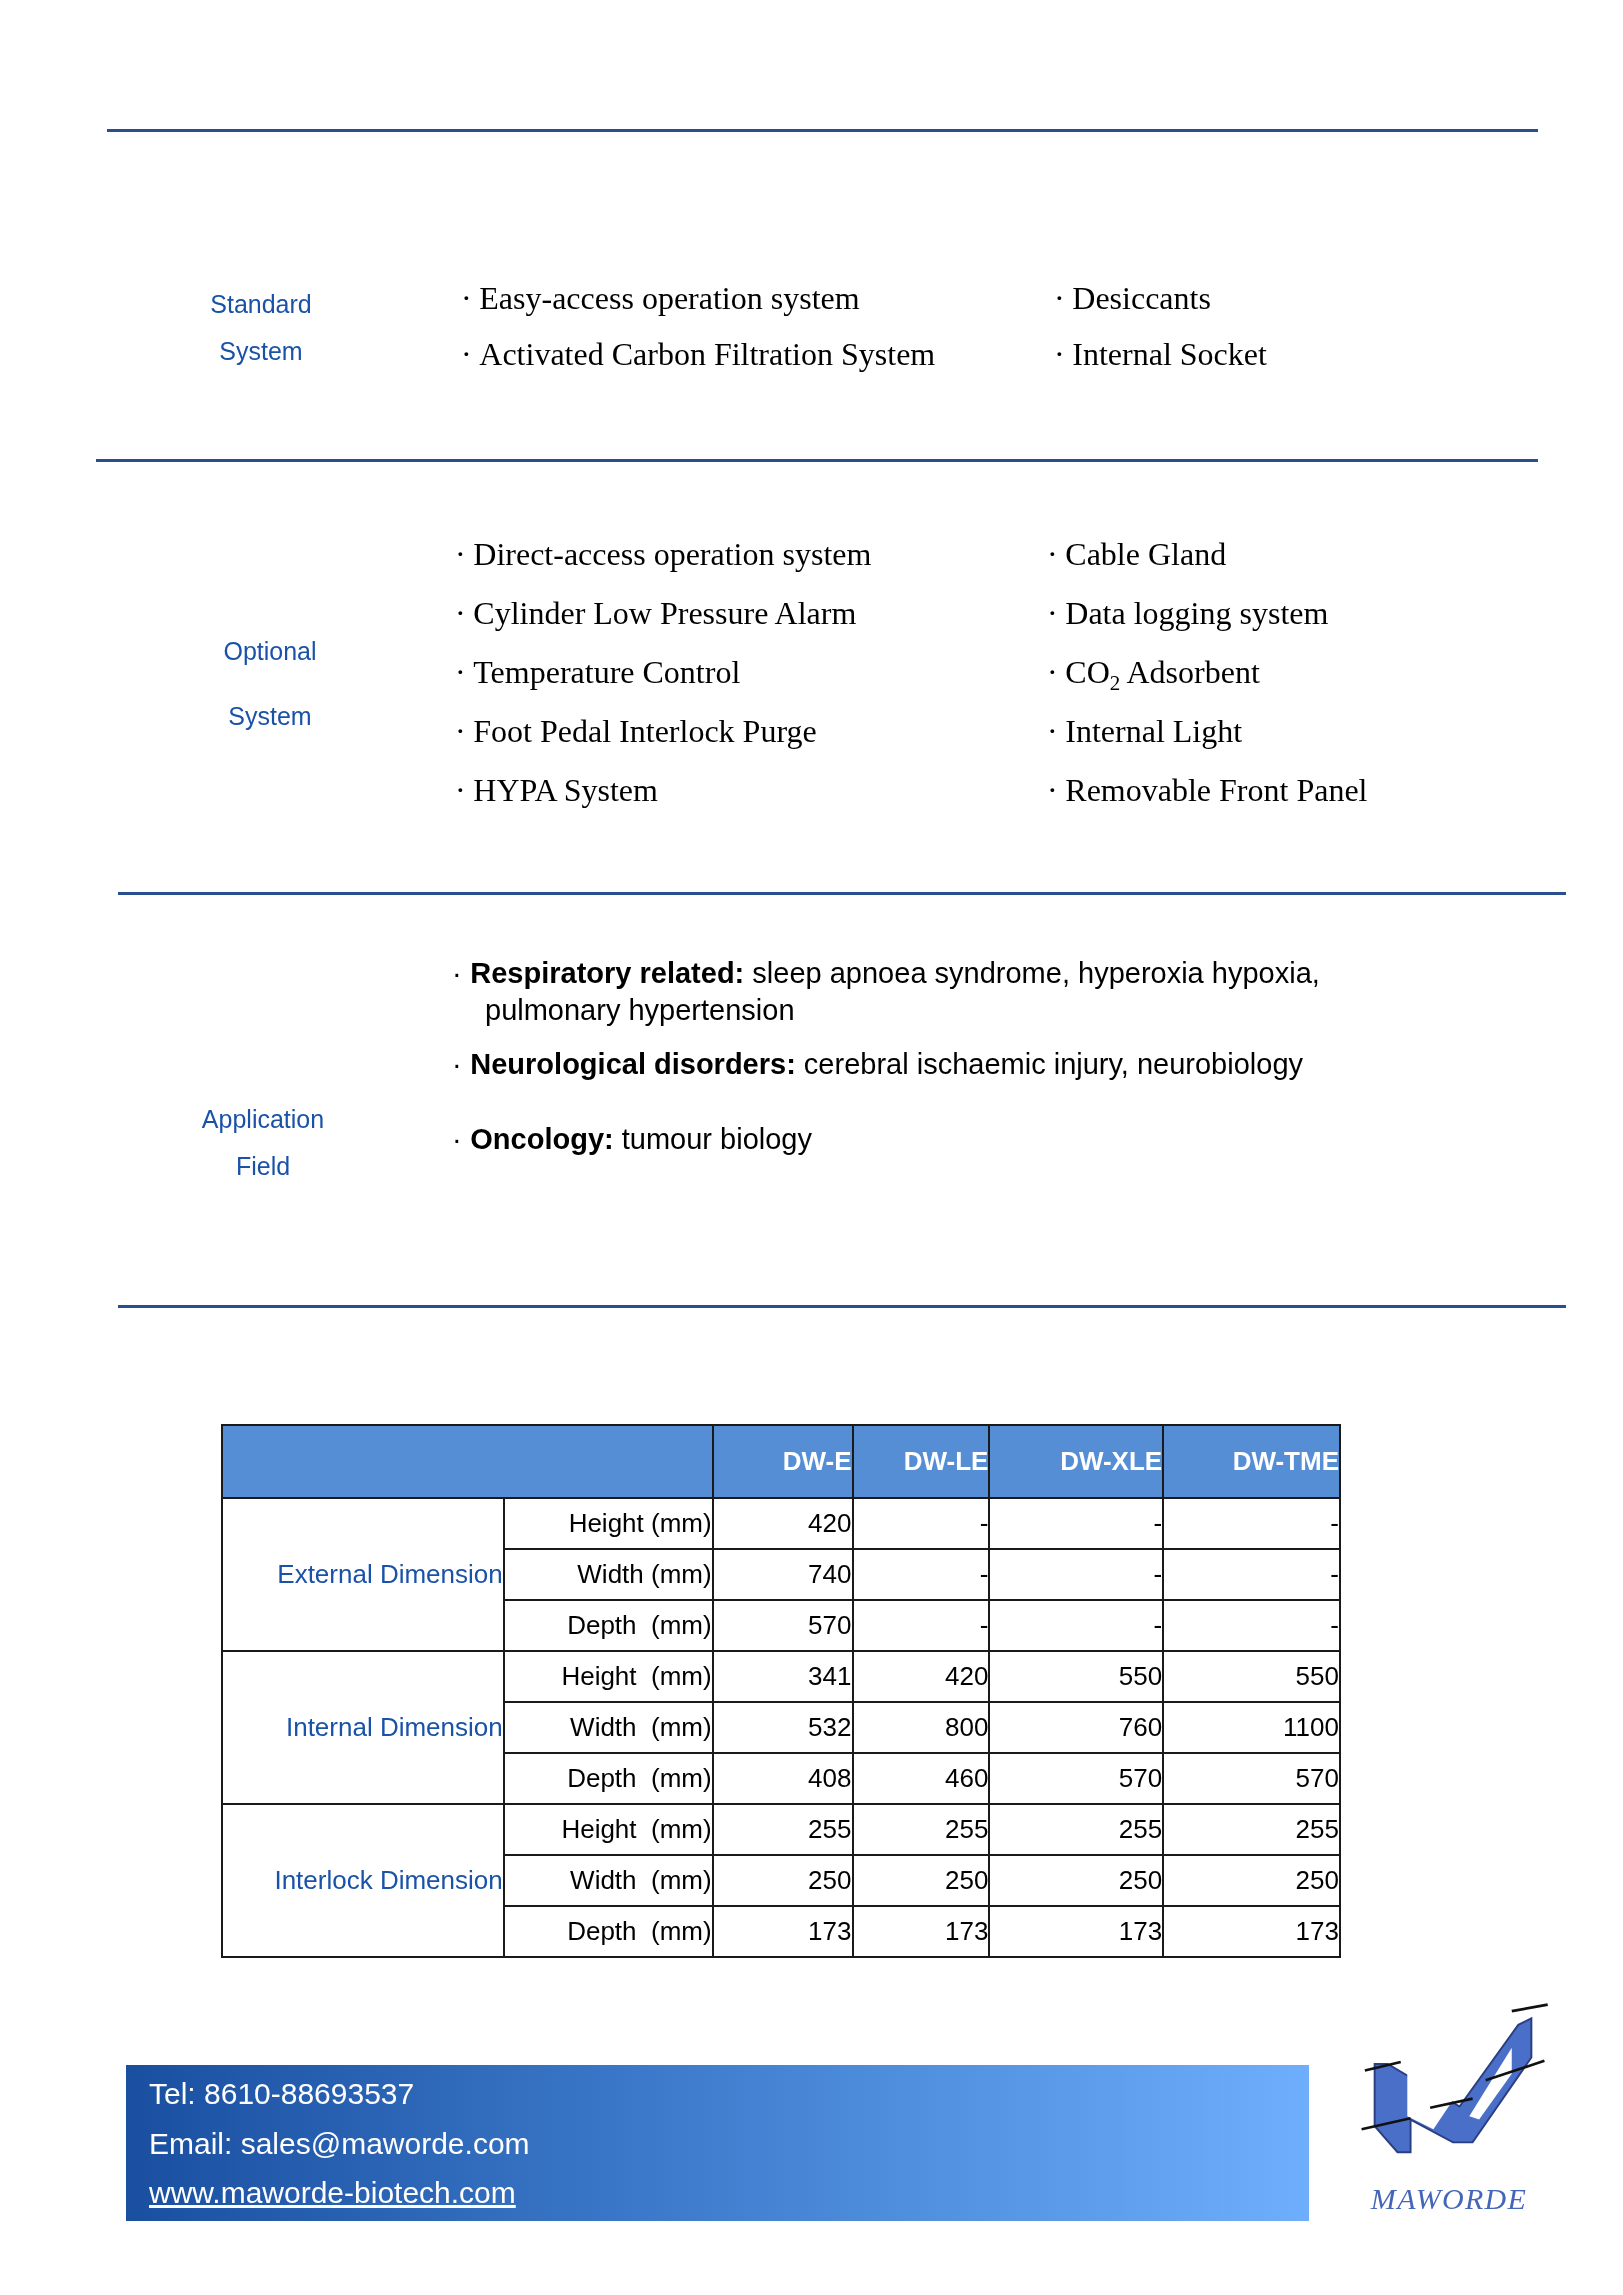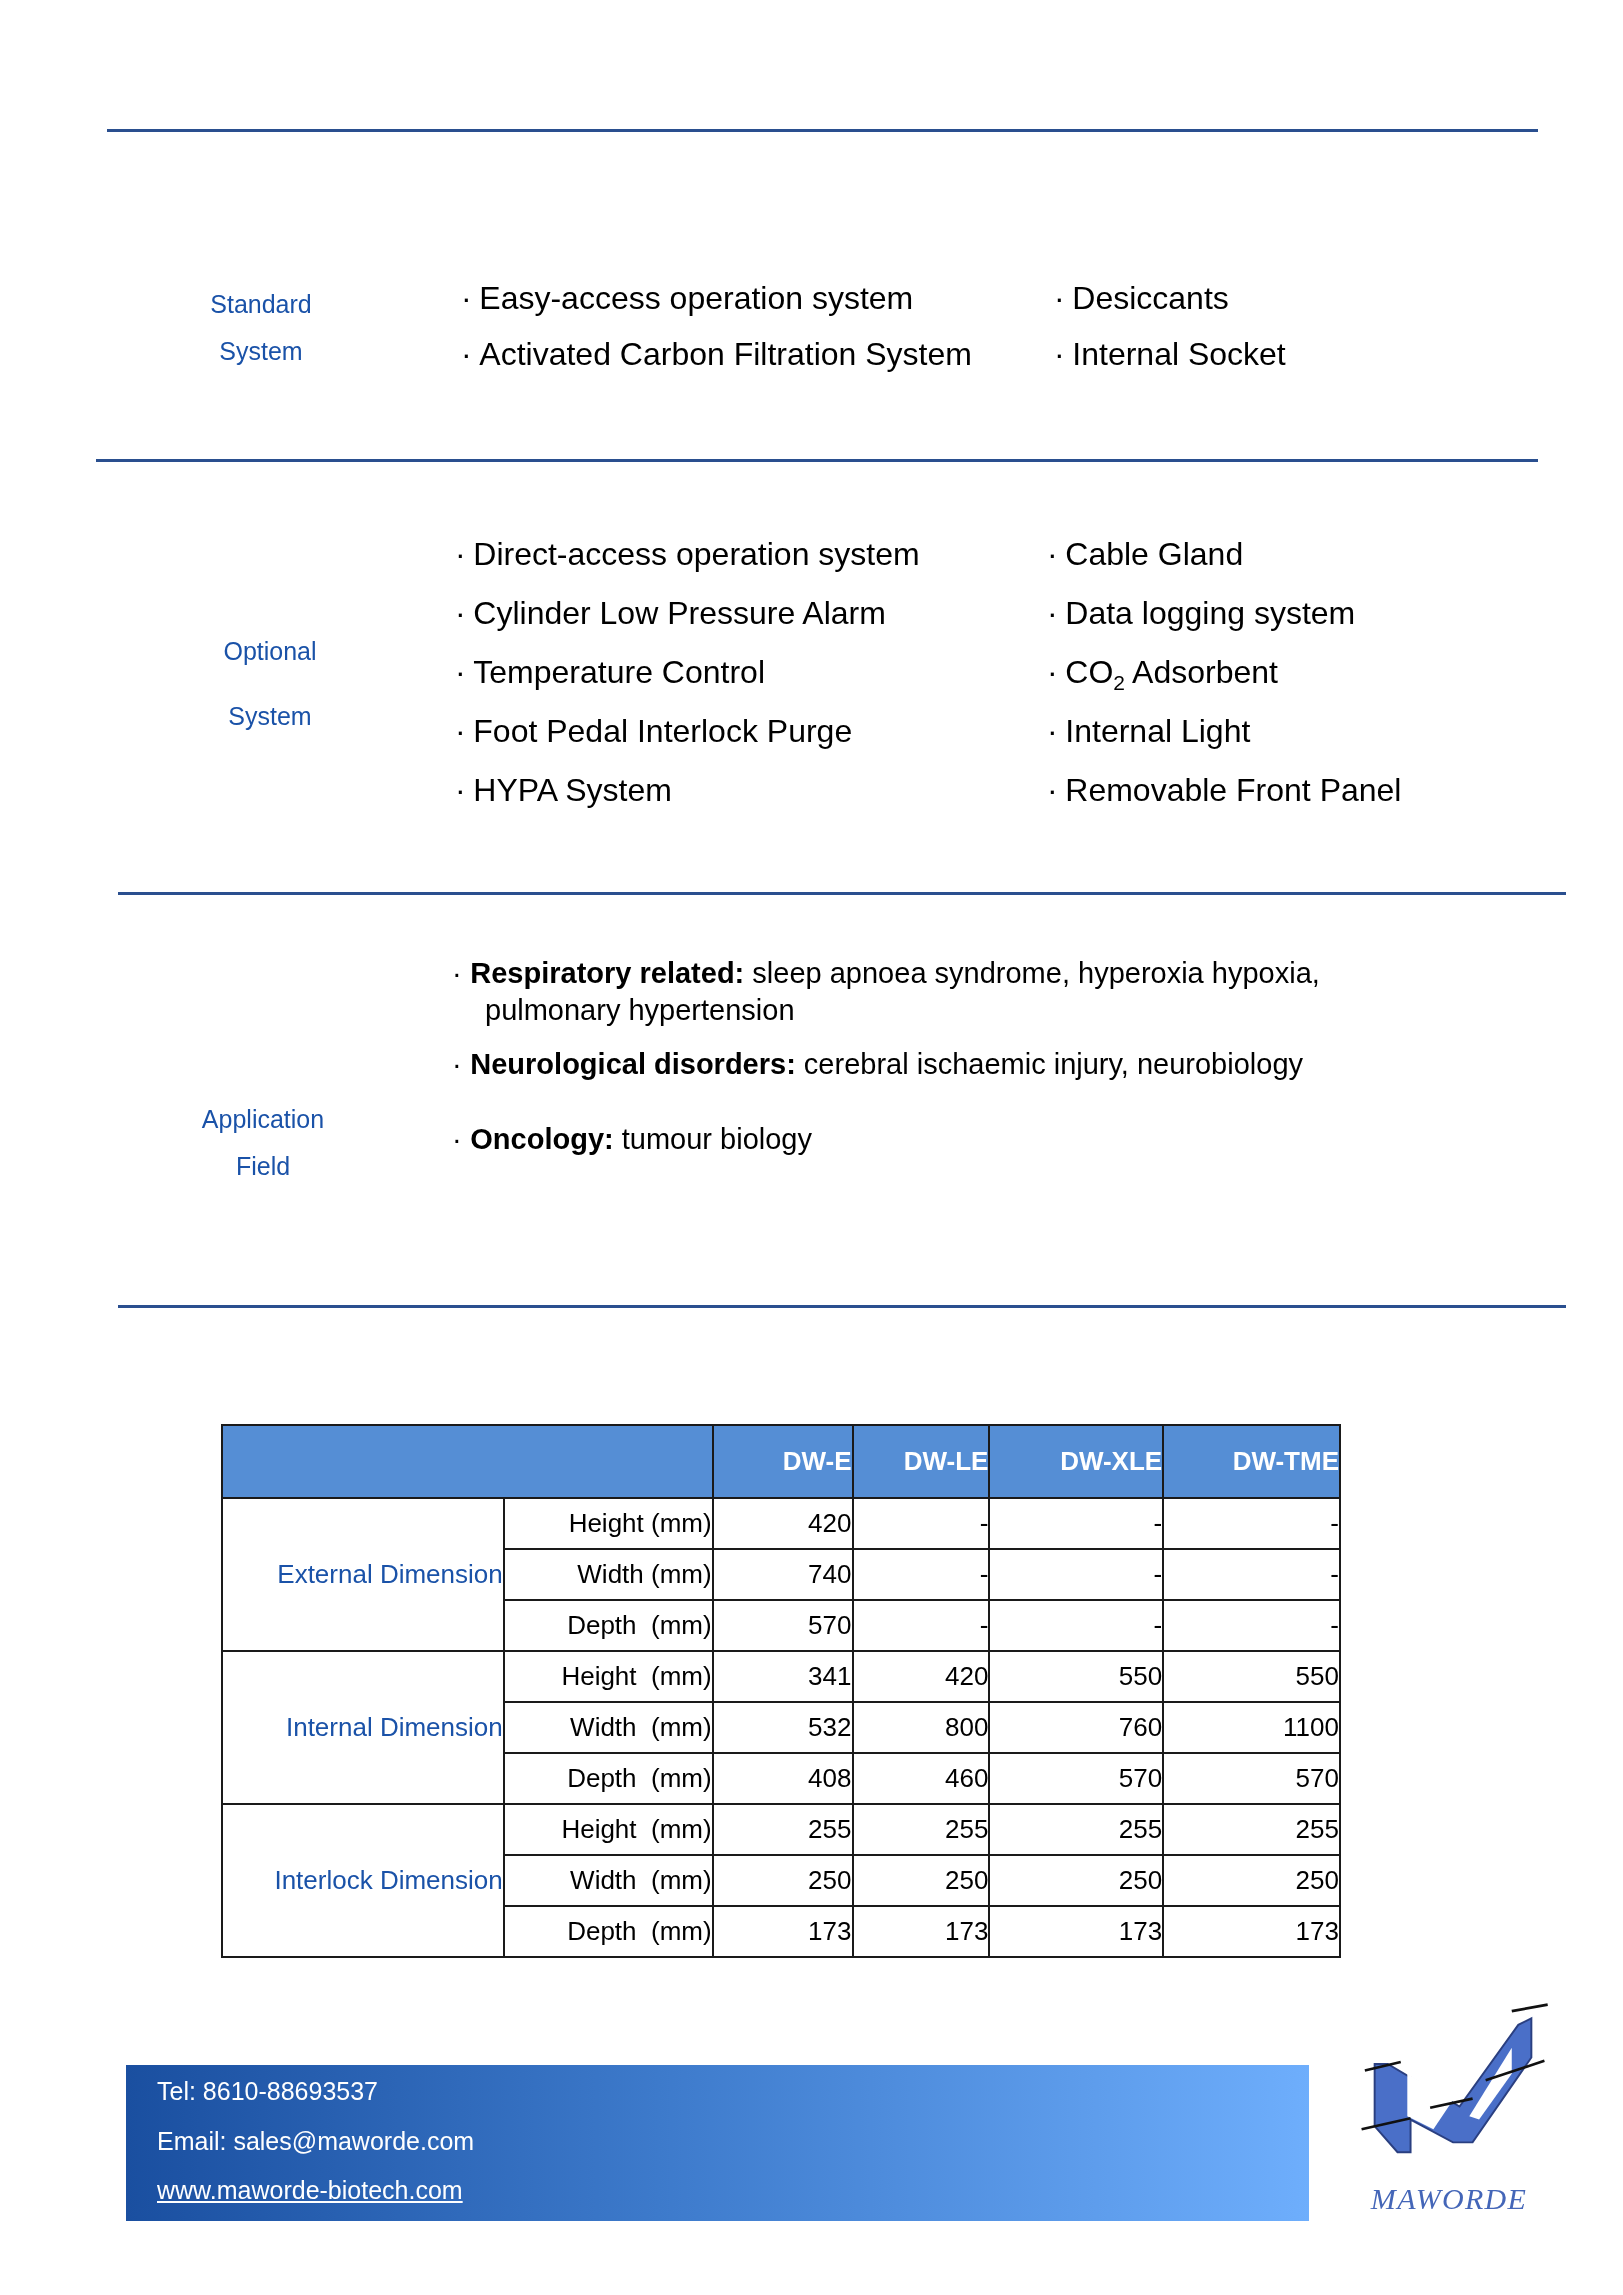--- a/index.html
+++ b/index.html
@@ -1,37 +1,37 @@
 <!DOCTYPE html>
 <html style="font-size:10.5px"><head>
 <meta charset="utf-8">
 <style>
   html, body { margin: 0; padding: 0; background: #ffffff; }
   body { width: 1623px; height: 2295px; position: relative; overflow: hidden;
          font-family: "Liberation Sans", "DejaVu Sans", sans-serif; color: #000; }
   .rule { position: absolute; height: 2.6px; background: #2a4f8f; }
   .section-label { position: absolute; color: #1a52a8; font-size: 25px; line-height: 47px;
                    text-align: center; width: 236px; }
-  .bullet-list { position: absolute; margin: 0; padding: 0; list-style: none; }
+  .bullet-list { position: absolute; margin: 0; padding: 0; list-style: none; font-family: Liberation Serif, serif; }
   .bullet-list li { font-size: 32px; height: 59px; line-height: 39px; white-space: nowrap; }
   .bullet { display: inline-block; width: 18.3px; }
   .app-list { position: absolute; left: 452px; top: 955px; margin: 0; padding: 0; list-style: none; width: 1112px; }
   .app-list li { font-size: 29px; line-height: 37px; }
   .app-list li .cont { padding-left: 33px; display: block; }
   .app-list b { font-weight: bold; }
   table.spec { position: absolute; left: 221px; top: 1424px; width: 1120px; border-collapse: collapse;
                font-size: 26px; }
   table.spec th, table.spec td { border: 2px solid #1a1a1a; text-align: right; padding: 0; }
   table.spec thead th { background: #558ed5; color: #fff; font-weight: bold; height: 71px; font-size: 26px; }
   table.spec td { height: 49px; }
   table.spec td.group { color: #1a52a8; font-size: 26px; }
   table.spec td.row-label { color: #000; }
   .footer-band { position: absolute; left: 126px; top: 2065px; width: 1183px; height: 156px;
                  background: linear-gradient(to right, #1a4fa0 0%, #3d7acb 45%, #6eaefc 100%); }
-  .footer-band .line { position: absolute; left: 31px; color: #fff; font-size: 25px; }
+  .footer-band .line { position: absolute; left: 23px; color: #fff; font-size: 30px; }
   .footer-band a { color: #fff; text-decoration: underline; }
   .logo { position: absolute; left: 1335px; top: 2002px; width: 236px; height: 222px; }
   .logo-text { position: absolute; left: 1338px; top: 2182px; width: 222px; text-align: center;
                font-family: "Liberation Serif", "DejaVu Serif", serif; font-style: italic;
                color: #4466b8; font-size: 30px; letter-spacing: 1.3px; }
 </style>
 </head>
 <body>
 
 <div class="rule" style="left:107px; top:129px; width:1431px;"></div>

